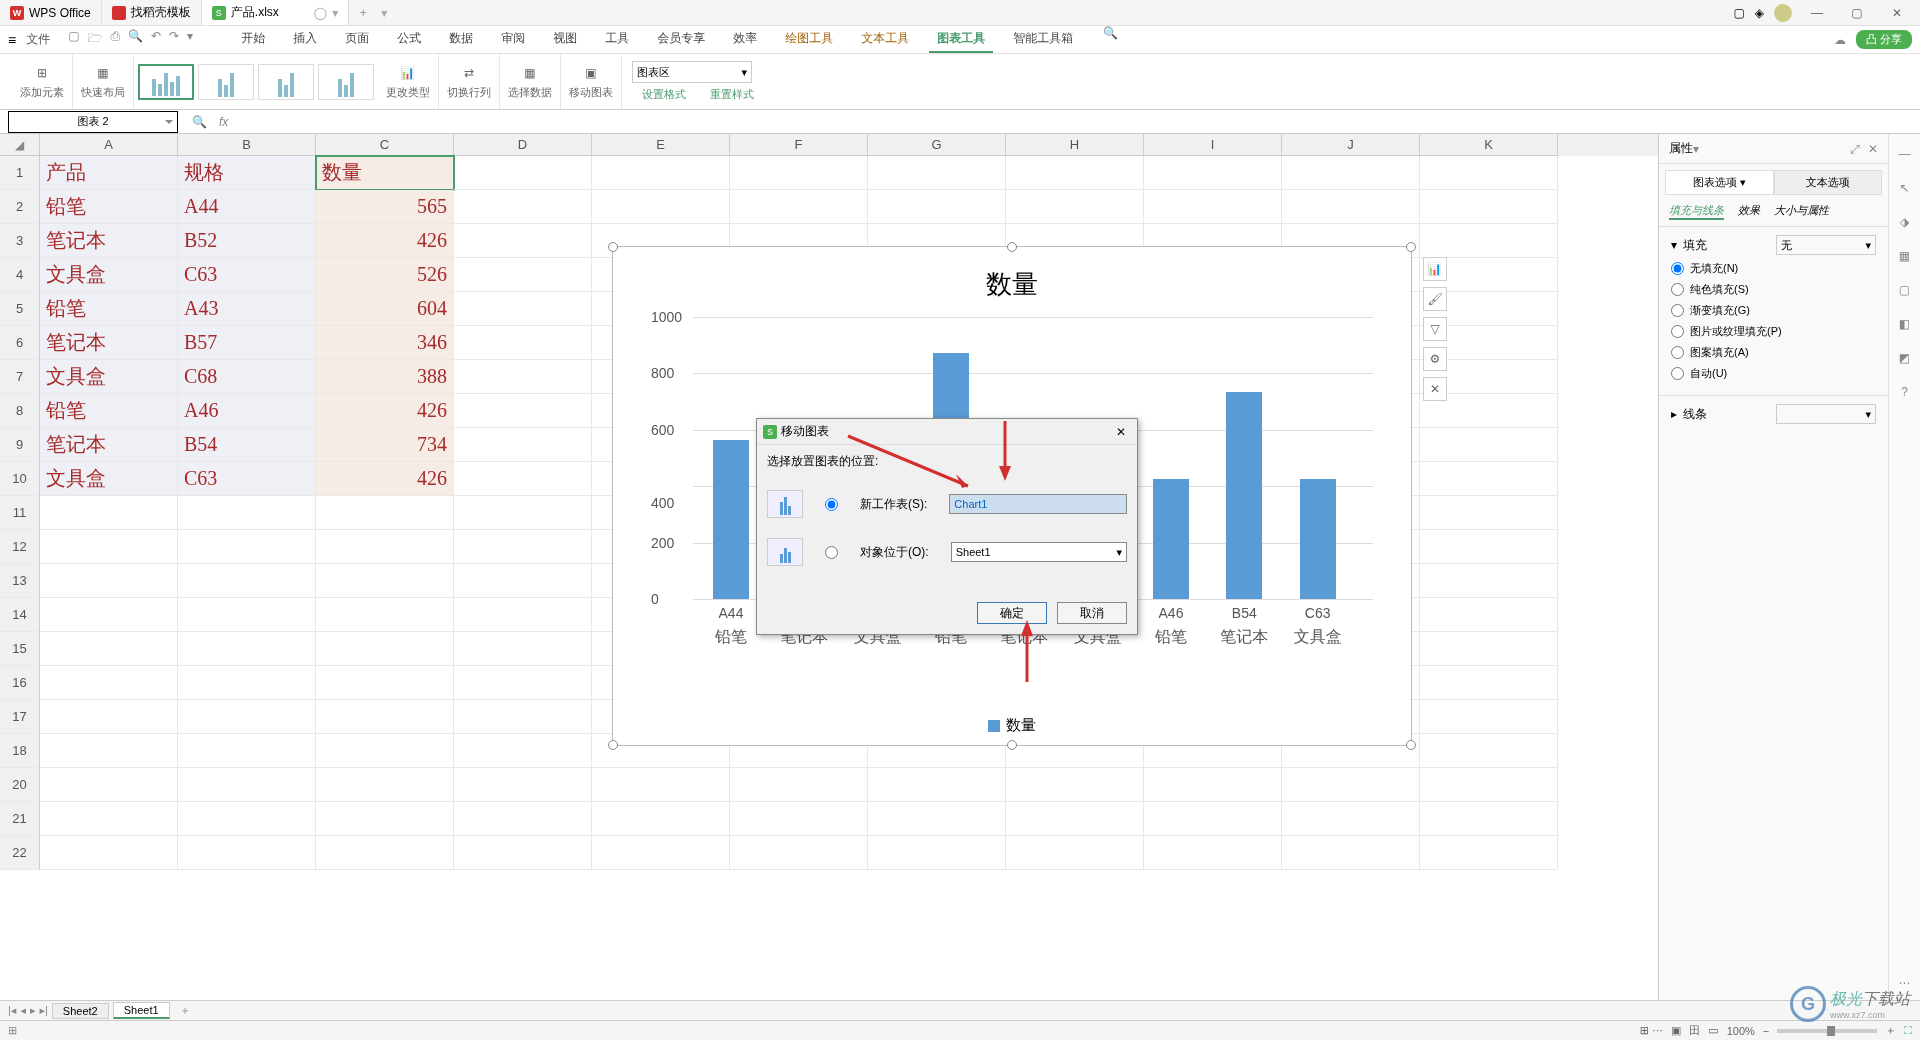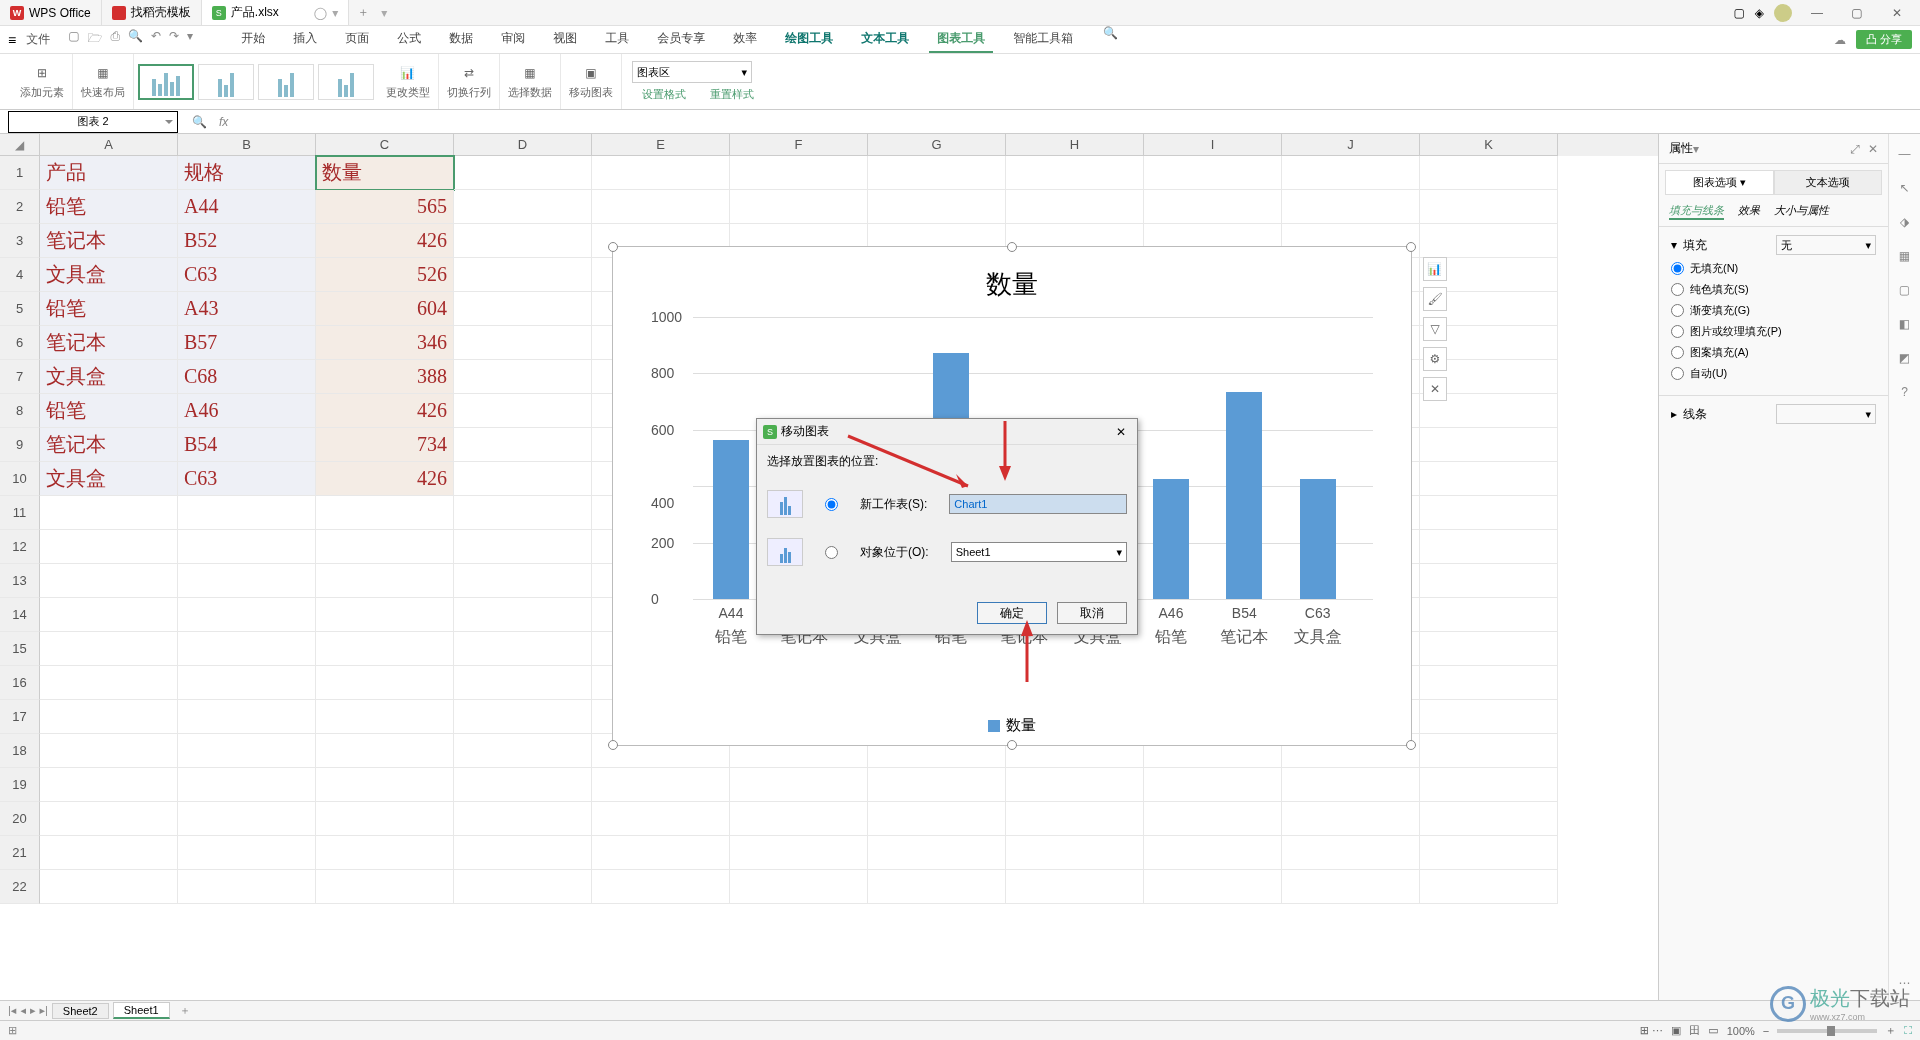--- a/index.html
+++ b/index.html
@@ -19,24 +19,24 @@
 .win-btn { width: 30px; height: 24px; display: flex; align-items: center; justify-content: center; color: #666; }
 
 
 .menubar { height: 28px; display: flex; align-items: center; padding: 0 8px; border-bottom: 1px solid #e0e0e0; background: #fff; }
 .menu-left { display: flex; align-items: center; gap: 4px; }
 .menu-item { padding: 4px 6px; color: #555; }
 .hamburger { font-size: 14px; }
 .qat-icons { display: flex; gap: 8px; margin-left: 8px; color: #888; }
 .menu-tabs { display: flex; margin-left: 40px; gap: 12px; }
 .menu-tab { padding: 4px 8px; color: #444; }
-.menu-tab.green { color: #0f766e; font-weight: bold; }
+.menu-tab.green { color: #a16207; }
 .menu-tab.active { color: #4a9b6e; font-weight: bold; border-bottom: 2px solid #4a9b6e; }
 .menu-right { margin-left: auto; display: flex; align-items: center; gap: 10px; }
-.share-btn { background: #4caf50; color: #fff; padding: 2px 10px; border-radius: 2px; font-size: 11px; }
+.share-btn { background: #4caf50; color: #fff; padding: 2px 10px; border-radius: 8px; font-size: 11px; }
 
 
 .ribbon { height: 56px; display: flex; align-items: center; padding: 0 12px; border-bottom: 1px solid #ccc; background: #fff; }
 .ribbon-group { display: flex; flex-direction: column; align-items: center; padding: 0 8px; border-right: 1px solid #e8e8e8; height: 100%; justify-content: center; gap: 2px; }
 .ribbon-icon { width: 24px; height: 20px; display: flex; align-items: center; justify-content: center; color: #666; }
 .ribbon-label { font-size: 11px; color: #666; }
 .chart-previews { display: flex; gap: 4px; padding: 0 4px; }
 .chart-preview { width: 56px; height: 36px; border: 1px solid #ddd; display: flex; align-items: flex-end; justify-content: center; gap: 2px; padding: 2px; }
 .chart-preview.sel { border: 2px solid #4a9b6e; }
 .cp-bar { width: 4px; background: #8bc; }
@@ -130,21 +130,21 @@
 
 
 .statusbar { height: 20px; display: flex; align-items: center; border-top: 1px solid #ccc; font-size: 11px; padding: 0 8px; background: #f5f5f5; }
 .status-right { margin-left: auto; display: flex; align-items: center; gap: 8px; color: #666; }
 .zoom-slider { width: 100px; height: 4px; background: #ccc; position: relative; }
 .zoom-thumb { width: 8px; height: 10px; background: #888; position: absolute; left: 50%; top: -3px; }
 
 
 .watermark { position: absolute; right: 10px; bottom: 18px; opacity: 0.8; display:flex; align-items:center; gap:4px; }
 .wm-circle { width:36px; height:36px; border-radius:50%; border:3px solid #58b; display:flex; align-items:center; justify-content:center; font-size:18px; color:#58b; font-weight:bold;}
-.wm-text { font-size:20px; color:#555; }
+.wm-text { font-size:16px; color:#555;font-style:italic; }
 .wm-text .g { color:#4a9; }
 .wm-sub { font-size:9px; color:#888; }
 </style>
 </head>
 <body>
 
 <div class="titlebar">
   <div class="app-tabs">
     <div class="app-tab">
       <span class="tab-icon wps-icon">W</span>
@@ -530,34 +530,20 @@
             <div class="cell"></div>
             <div class="cell"></div>
             <div class="cell"></div>
             <div class="cell"></div>
             <div class="cell"></div>
             <div class="cell"></div>
             <div class="cell"></div>
           </div>
           <div class="row">
             <div class="row-h">18</div>
-            <div class="cell"></div>
-            <div class="cell"></div>
-            <div class="cell"></div>
-            <div class="cell"></div>
-            <div class="cell"></div>
-            <div class="cell"></div>
-            <div class="cell"></div>
-            <div class="cell"></div>
-            <div class="cell"></div>
-            <div class="cell"></div>
-            <div class="cell"></div>
-          </div>
-          <div class="row">
-            <div class="row-h">19</div>
             <div class="cell"></div>
             <div class="cell"></div>
             <div class="cell"></div>
             <div class="cell"></div>
             <div class="cell"></div>
             <div class="cell"></div>
             <div class="cell"></div>
             <div class="cell"></div>
             <div class="cell"></div>
             <div class="cell"></div>

